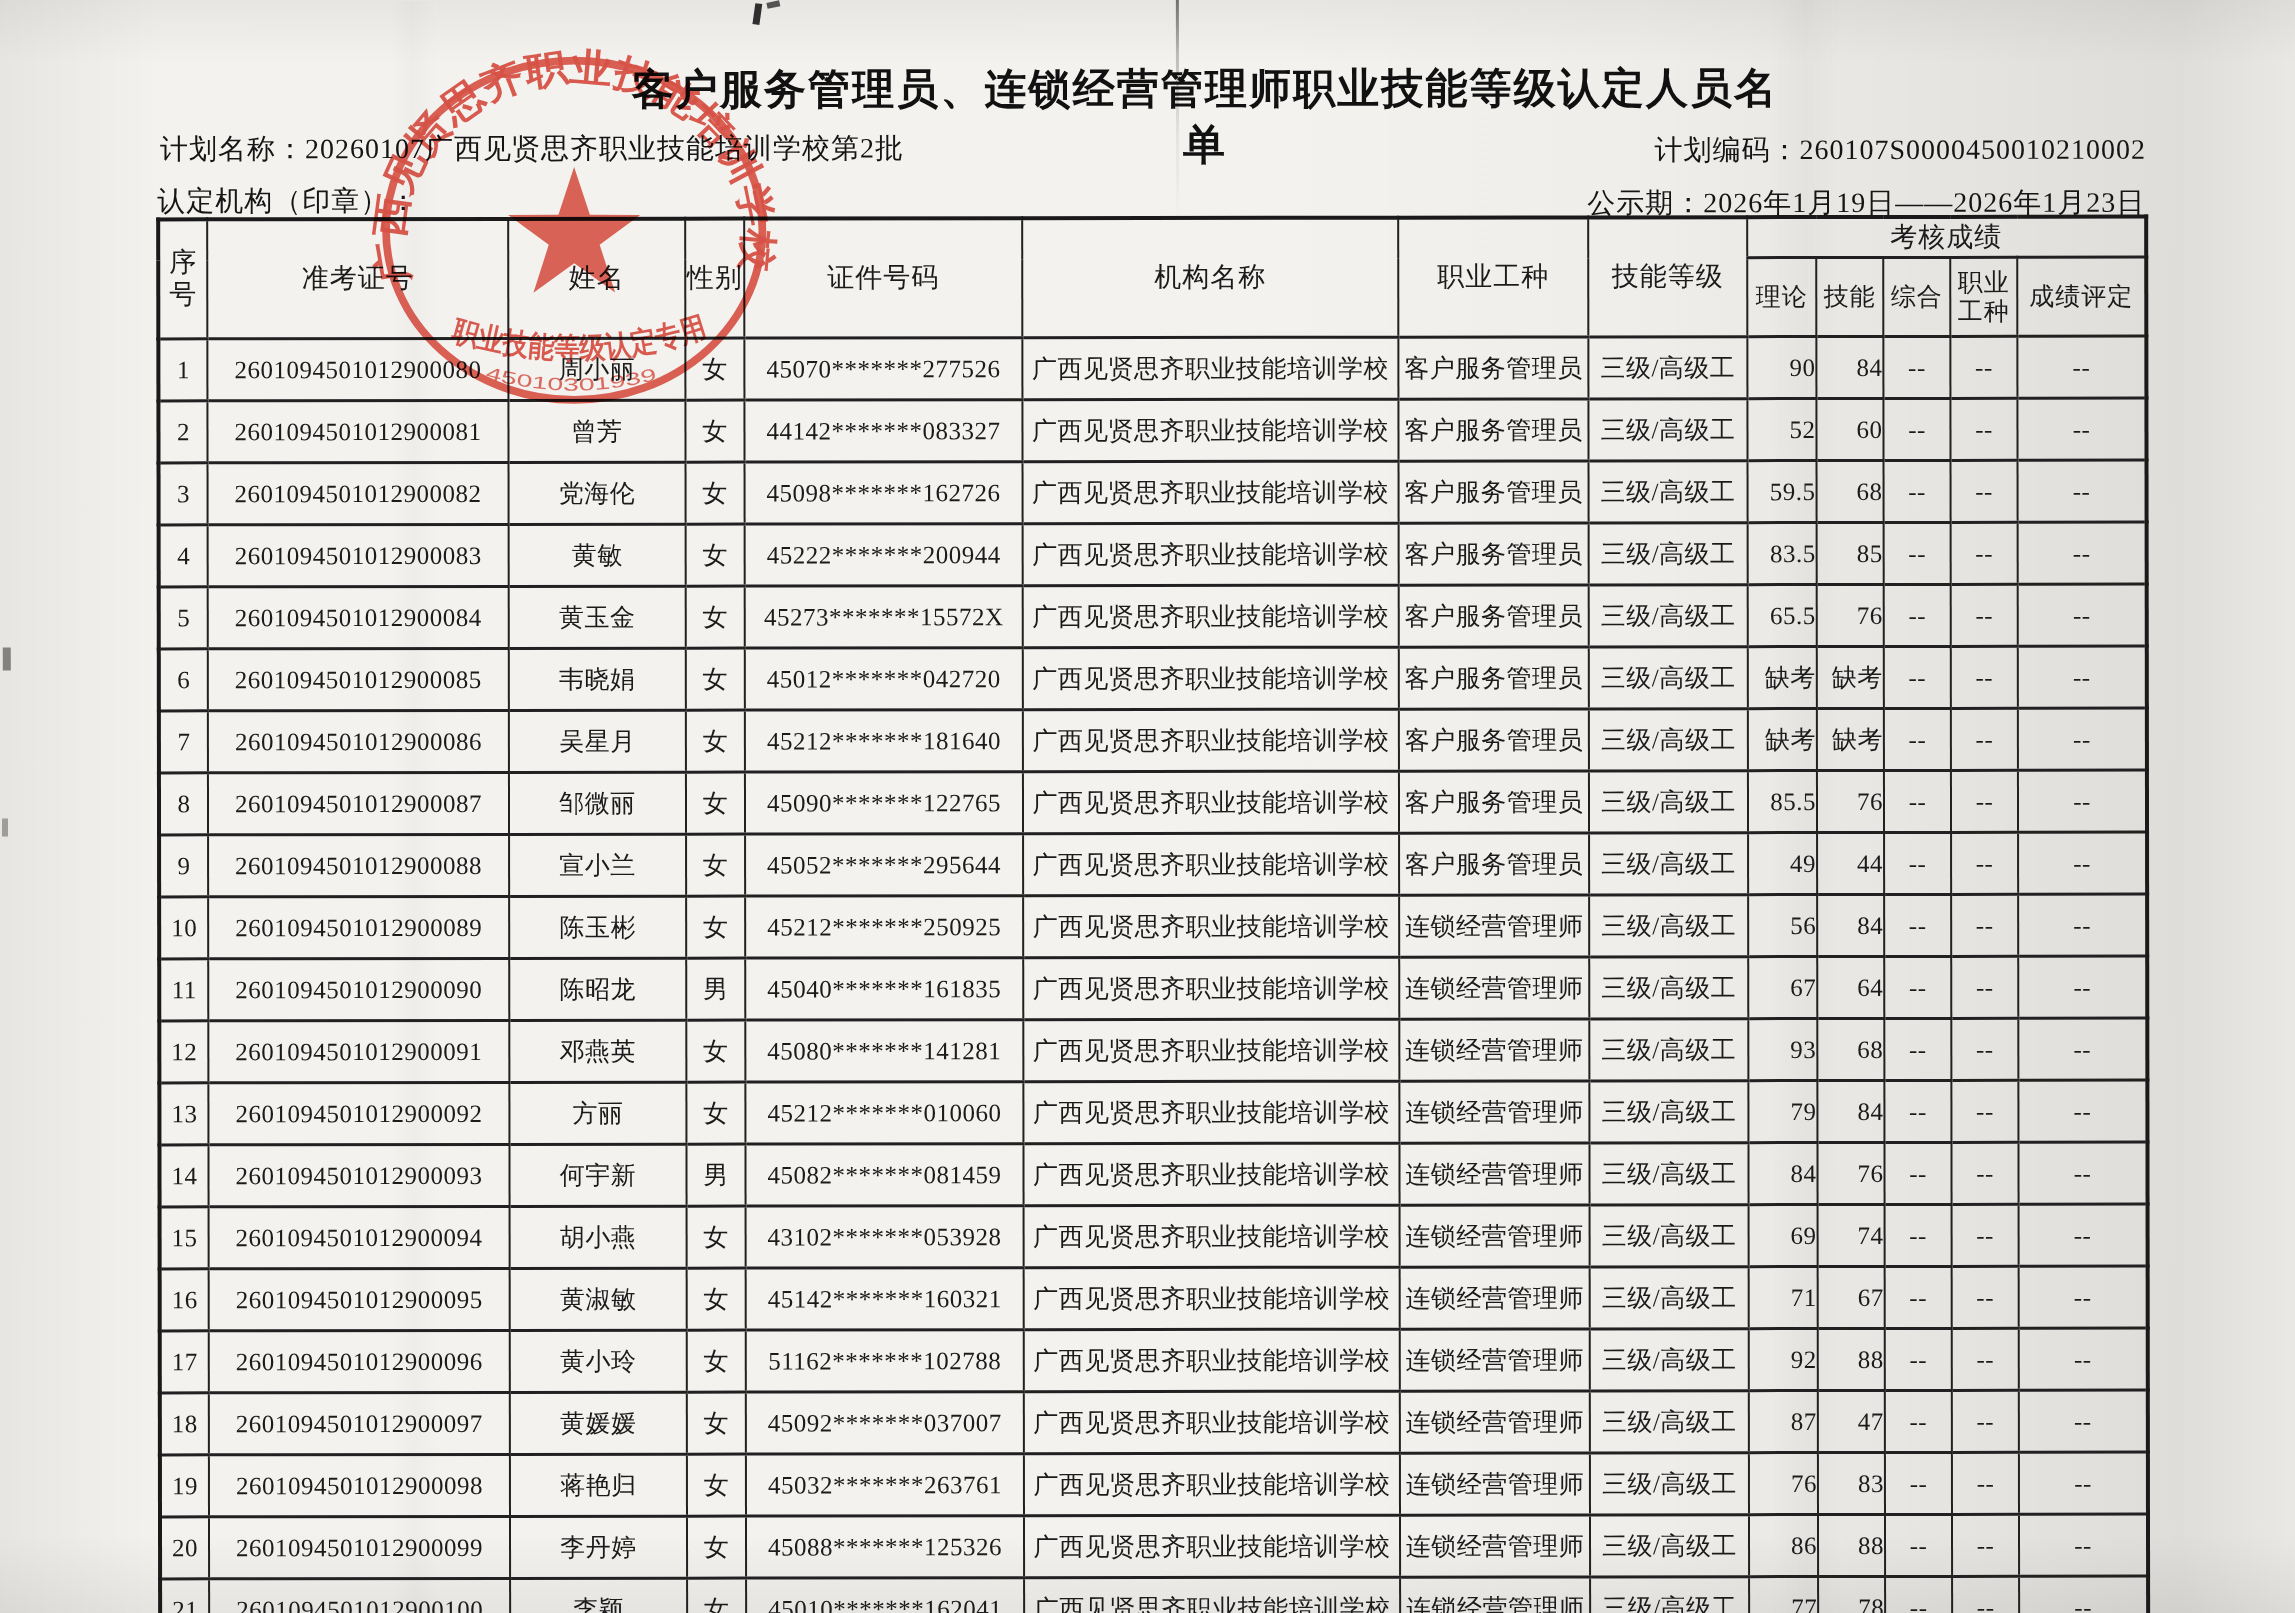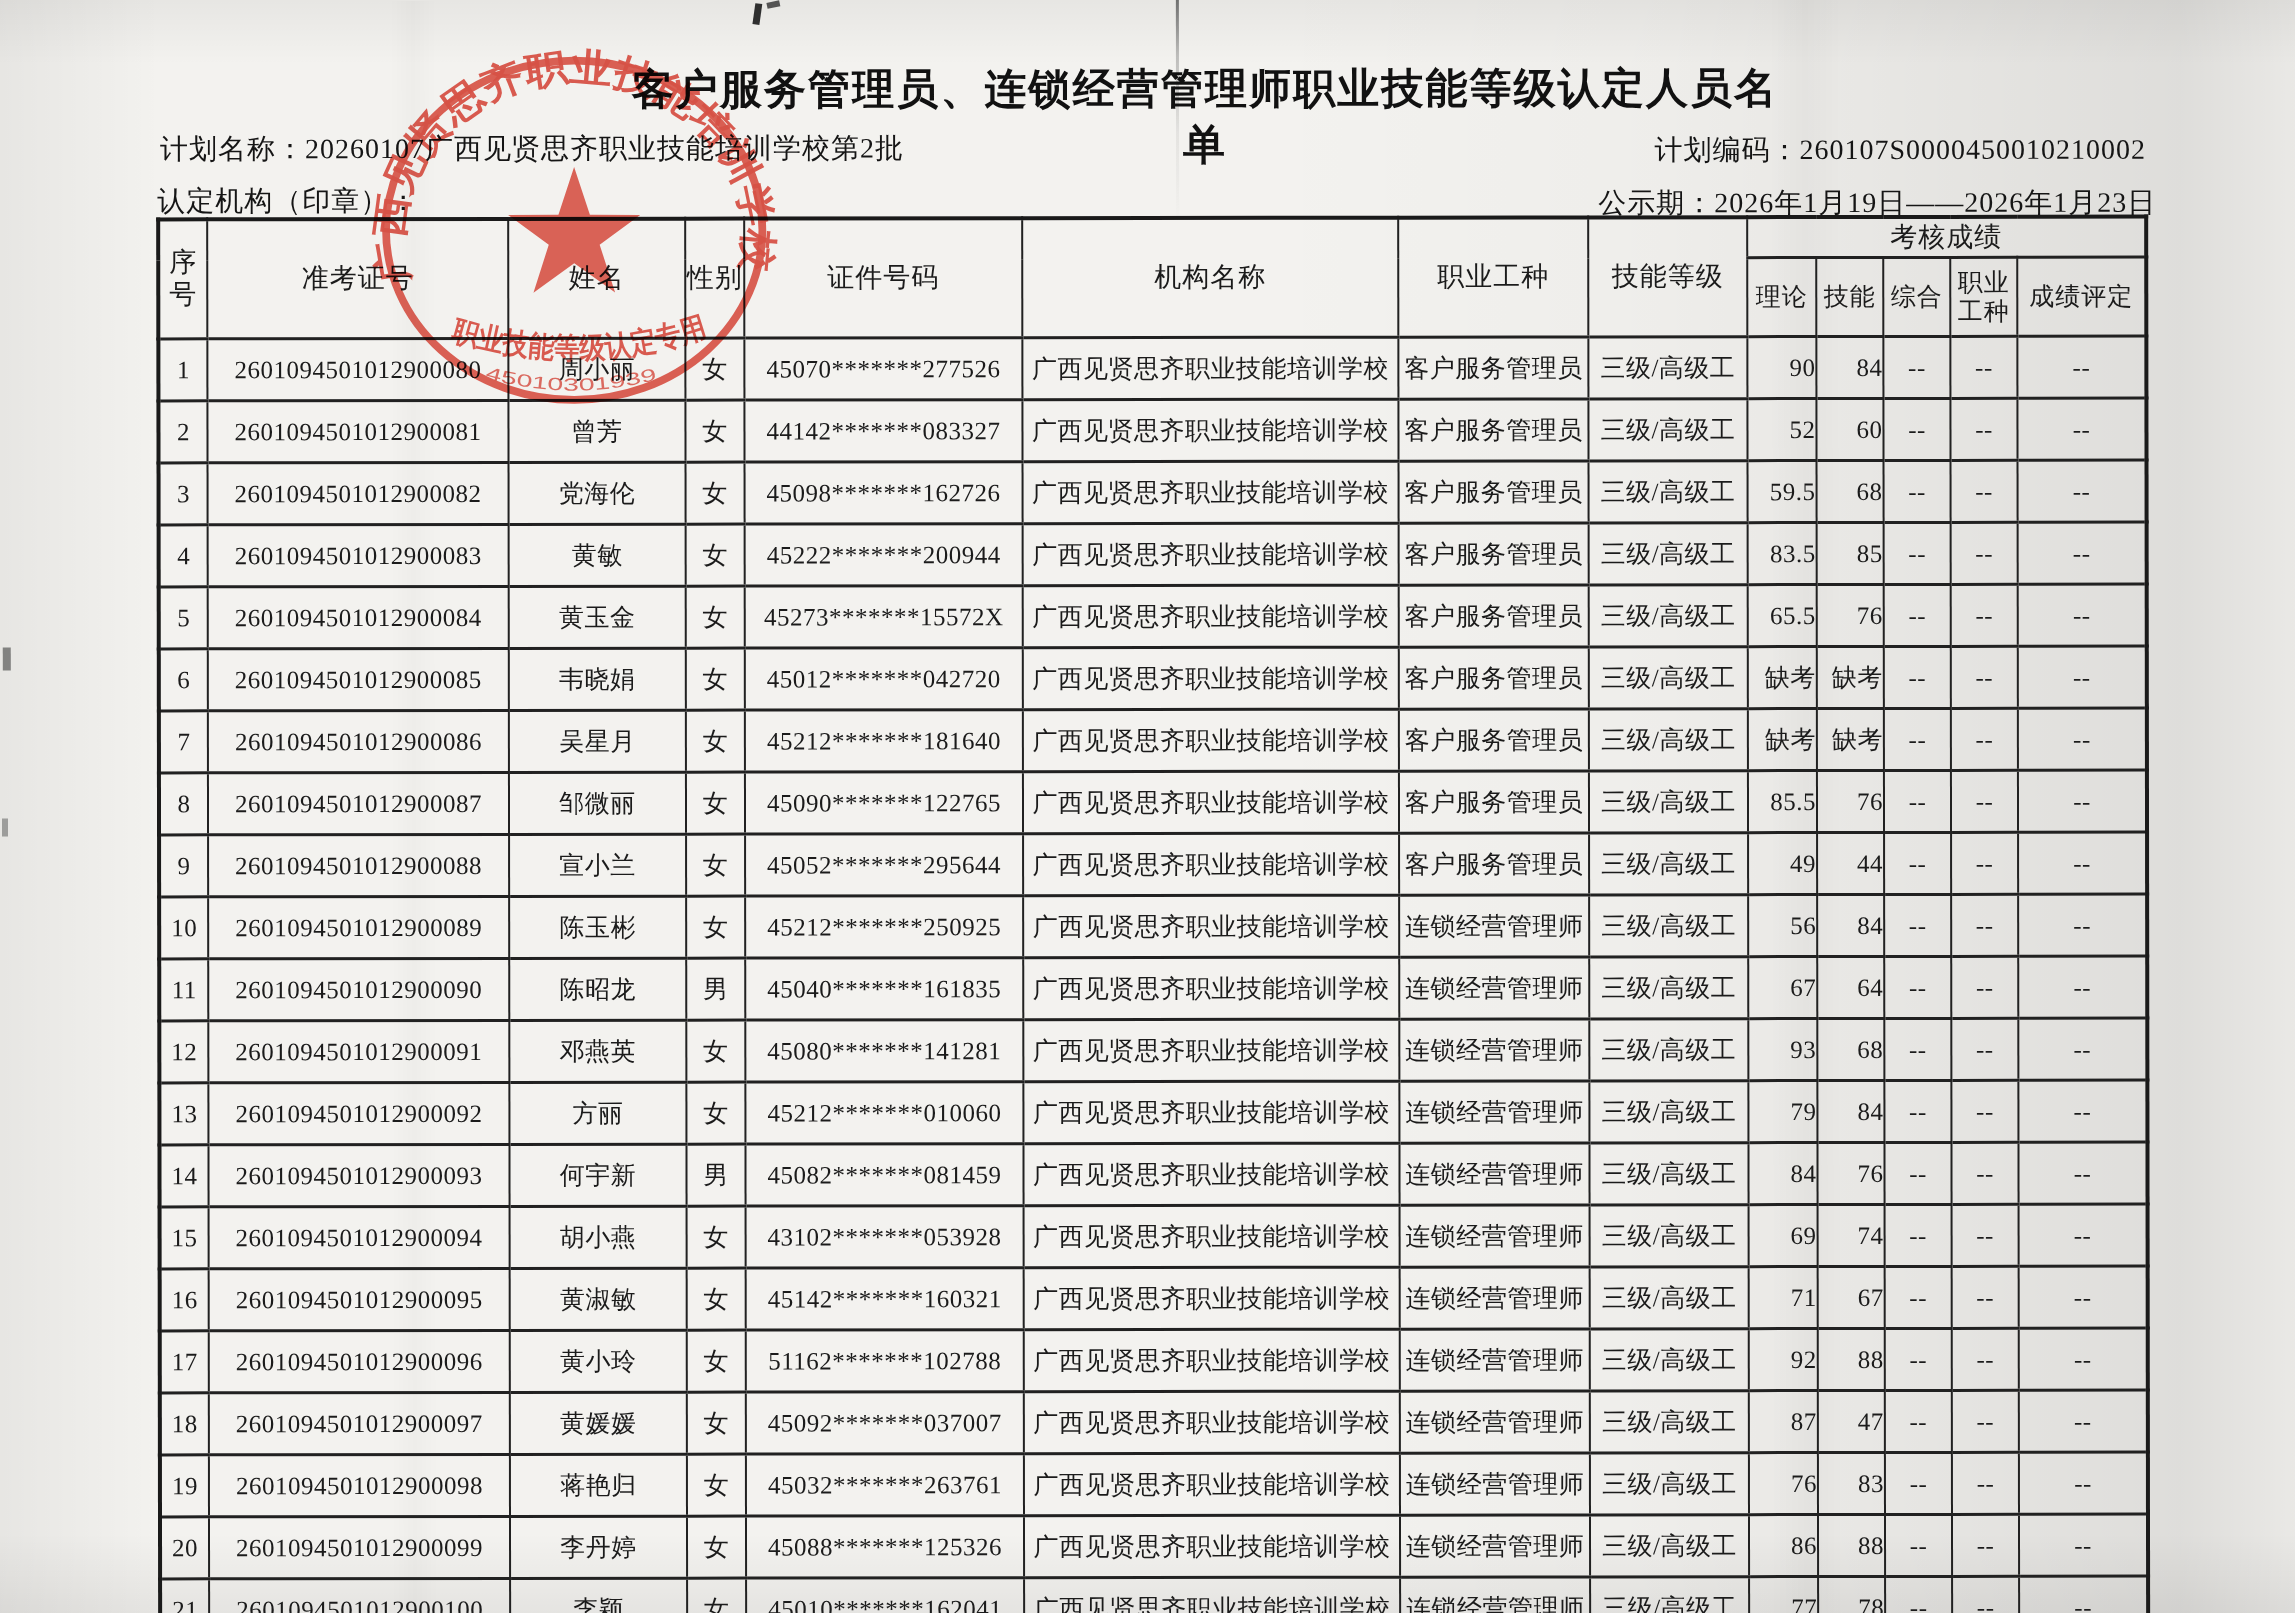--- a/index.html
+++ b/index.html
@@ -15,21 +15,21 @@
   .sheet{position:absolute;left:0;top:0;width:100%;height:100%;transform:rotate(-0.08deg);}
   .page-title{
     position:absolute;left:612px;top:61px;width:1188px;text-align:center;
     font-family:"Liberation Sans","DejaVu Sans",sans-serif;
     font-weight:700;font-size:42px;letter-spacing:2.1px;color:#111;
   }
   .meta{position:absolute;font-size:28px;letter-spacing:1px;color:#151515;white-space:nowrap;}
   .meta-plan-name{left:161px;top:129px;}
   .meta-plan-code{right:148px;top:132px;text-align:left;}
   .meta-org{left:158px;top:181px;}
-  .meta-publicity{right:138px;top:185px;text-align:right;}
+  .meta-publicity{right:149px;top:185px;text-align:right;}
   table.roster{
     position:absolute;left:157px;top:216px;width:1991px;
     border-collapse:collapse;table-layout:fixed;
     background:transparent;
   }
   .roster th,.roster td{
     border:2.1px solid #212121;border-top-width:3.1px;border-bottom-width:3.1px;
     vertical-align:middle;padding:0;overflow:hidden;
   }
   .roster{border:4.1px solid #1a1a1a;}

